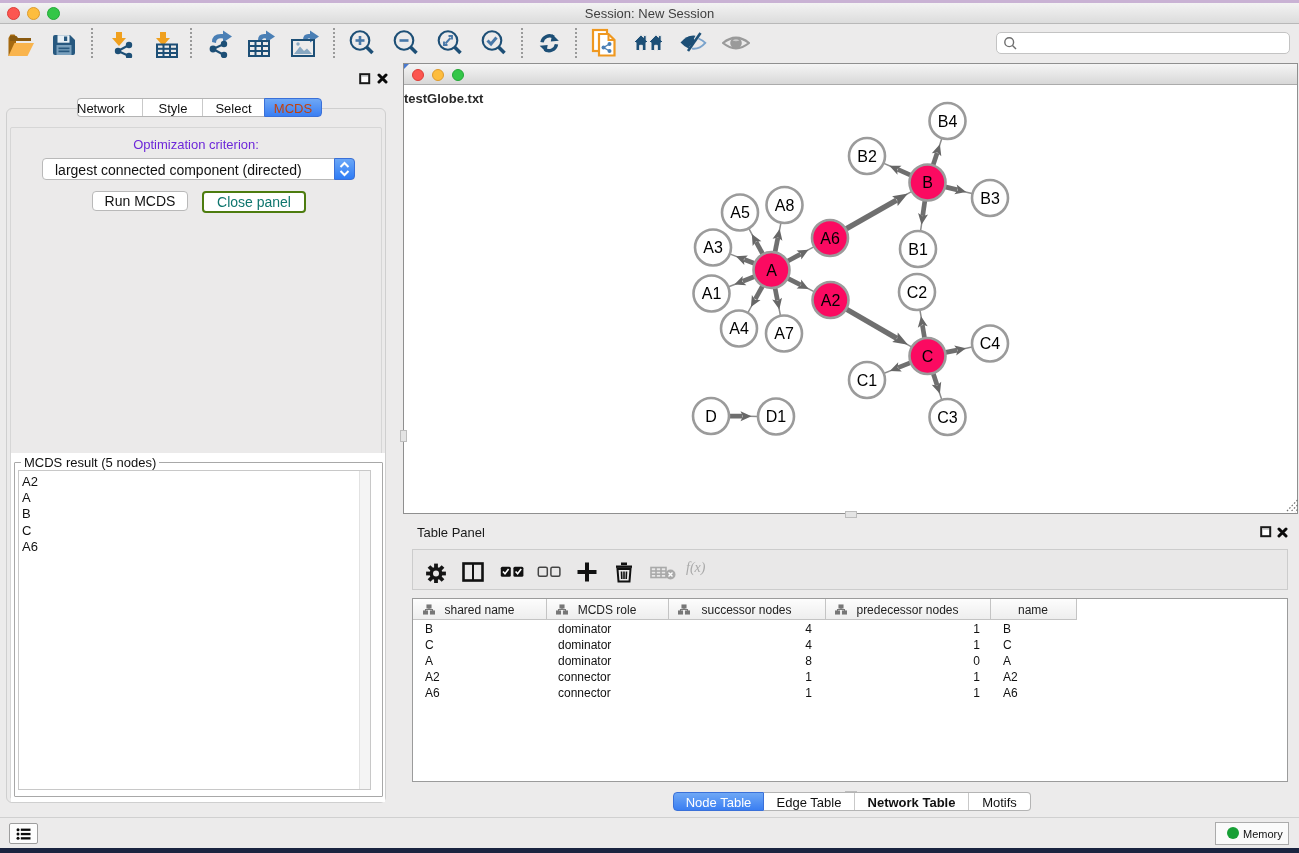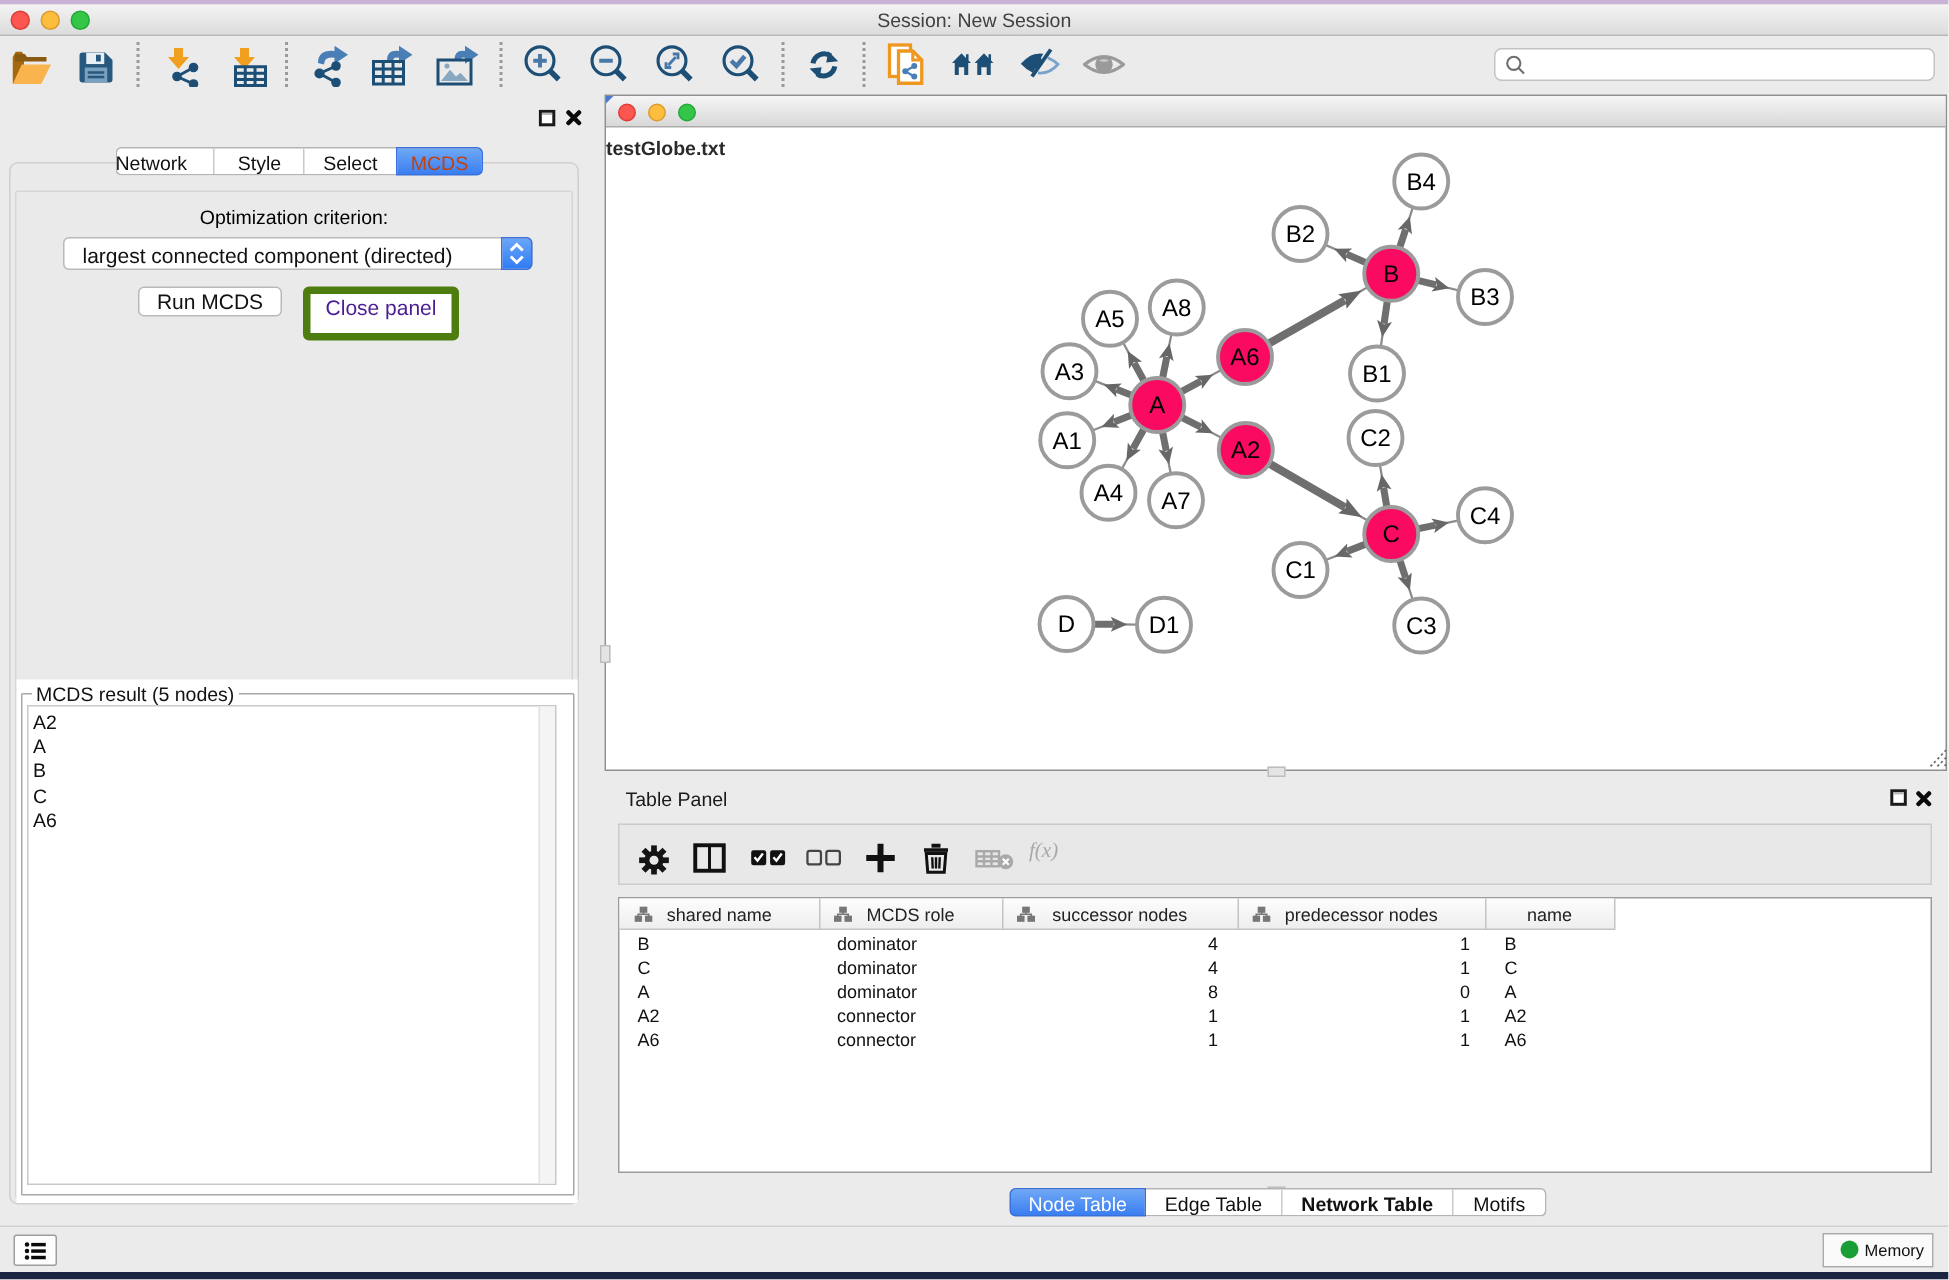--- a/index.html
+++ b/index.html
@@ -152,32 +152,32 @@
 <div class="abs" style="left:142px;top:99px;width:1px;height:17px;background:#c9c9c9;"></div>
 <div class="abs" style="left:202px;top:99px;width:1px;height:17px;background:#c9c9c9;"></div>
 <div class="abs" style="left:264px;top:98px;width:58px;height:19px;background:linear-gradient(#6fa8f5,#3a7ef2);border:1px solid #3a70d8;border-radius:0 4px 4px 0;"></div>
 <div class="abs" style="left:77px;top:101px;width:66px;text-align:left;font-size:13px;color:#111;">Network</div>
 <div class="abs" style="left:143px;top:101px;width:60px;text-align:center;font-size:13px;color:#111;">Style</div>
 <div class="abs" style="left:203px;top:101px;width:61px;text-align:center;font-size:13px;color:#111;">Select</div>
 <div class="abs" style="left:264px;top:101px;width:58px;text-align:center;font-size:13px;color:#c2410c;">MCDS</div>
 
 <div class="abs" style="left:10px;top:127px;width:372px;height:672px;border:1px solid #d6d6d6;border-radius:2px;background:#ebeaea;"></div>
 
-<div class="abs" style="left:0;top:137px;width:392px;text-align:center;font-size:13px;color:#000000;">Optimization criterion:</div>
+<div class="abs" style="left:0;top:137px;width:392px;text-align:center;font-size:13px;color:#6d28d9;">Optimization criterion:</div>
 
 <div class="abs" style="left:42px;top:158px;width:313px;height:22px;background:#fff;border:1px solid #b9b9b9;border-radius:4px;"></div>
 <div class="abs" style="left:334px;top:158px;width:21px;height:22px;background:linear-gradient(#6aa7f7,#2f7cf5);border-radius:0 4px 4px 0;border:1px solid #3a70d8;"></div>
 <svg class="abs" style="left:338px;top:161px;" width="13" height="16" viewBox="0 0 13 16">
     <path d="M2.5 6 L6.5 2 L10.5 6" fill="none" stroke="#fff" stroke-width="2"></path>
     <path d="M2.5 10 L6.5 14 L10.5 10" fill="none" stroke="#fff" stroke-width="2"></path>
   </svg>
 <div class="abs" style="left:55px;top:162px;font-size:14px;color:#111;">largest connected component (directed)</div>
 
 <div class="abs" style="left:92px;top:191px;width:96px;height:20px;background:#fff;border:1px solid #b9b9b9;border-radius:4px;text-align:center;font-size:14px;color:#111;line-height:19px;">Run MCDS</div>
-<div class="abs" style="left:202px;top:191px;width:104px;height:36px;background:#fff;border:5px solid #4d7c0f;border-radius:4px;text-align:center;font-size:14px;color:#4c1d95;line-height:19px;">Close panel</div>
+<div class="abs" style="left:202px;top:191px;width:104px;height:22px;background:#fff;border:2px solid #4d7c0f;border-radius:4px;text-align:center;font-size:14px;color:#0f766e;line-height:19px;">Close panel</div>
 
 <div class="abs" style="left:11px;top:453px;width:374px;height:349px;background:#ffffff;"></div>
 <fieldset class="abs" style="left:14px;top:455px;width:369px;height:342px;border:1px solid #a8a8a8;border-radius:1px;">
 <legend style="margin-left:6px;padding:0 3px;font-size:13px;color:#111;">MCDS result (5 nodes)</legend>
 </fieldset>
 <div class="abs" style="left:18px;top:470px;width:353px;height:320px;background:#fff;border:1px solid #c8c8c8;"></div>
 <div class="abs" style="left:359px;top:471px;width:11px;height:318px;background:#f4f4f4;border-left:1px solid #e2e2e2;"></div>
 <div class="abs" style="left:22px;top:474px;font-size:13px;color:#111;line-height:16.2px;">A2<br>A<br>B<br>C<br>A6</div>
 
 <div class="abs" style="left:403px;top:63px;width:895px;height:451px;border:1px solid #8f8f8f;background:#fff;"></div>

